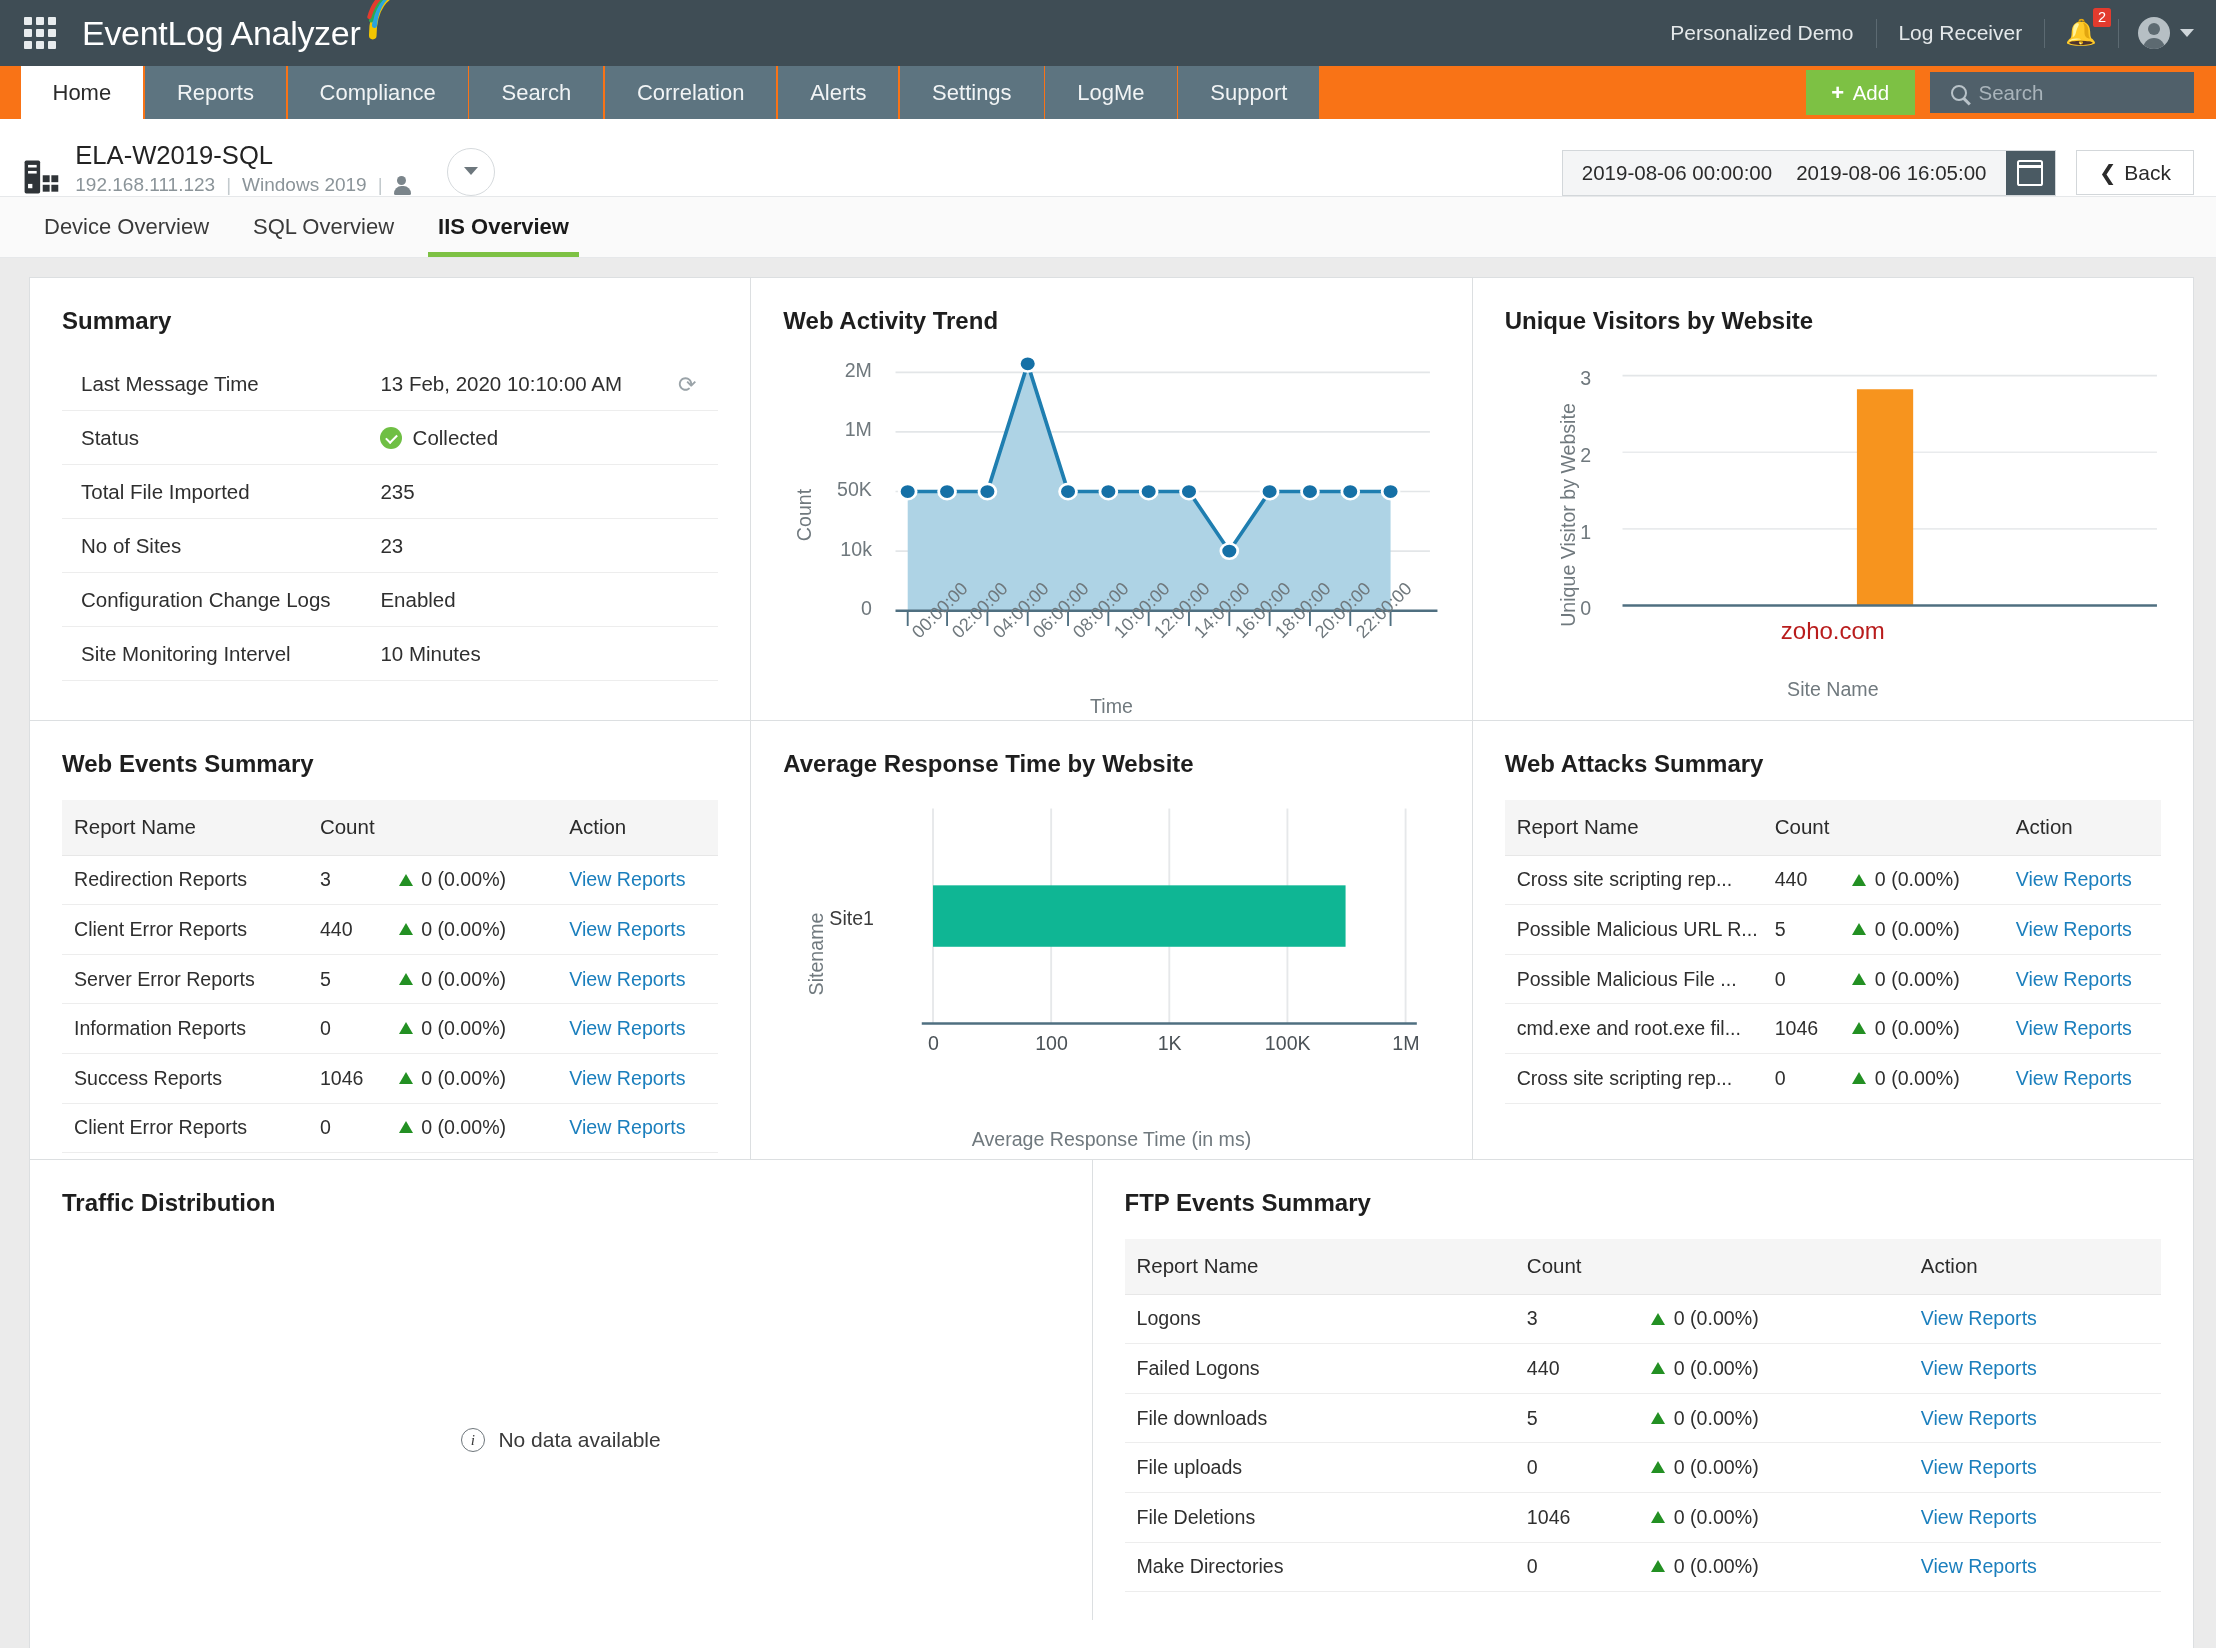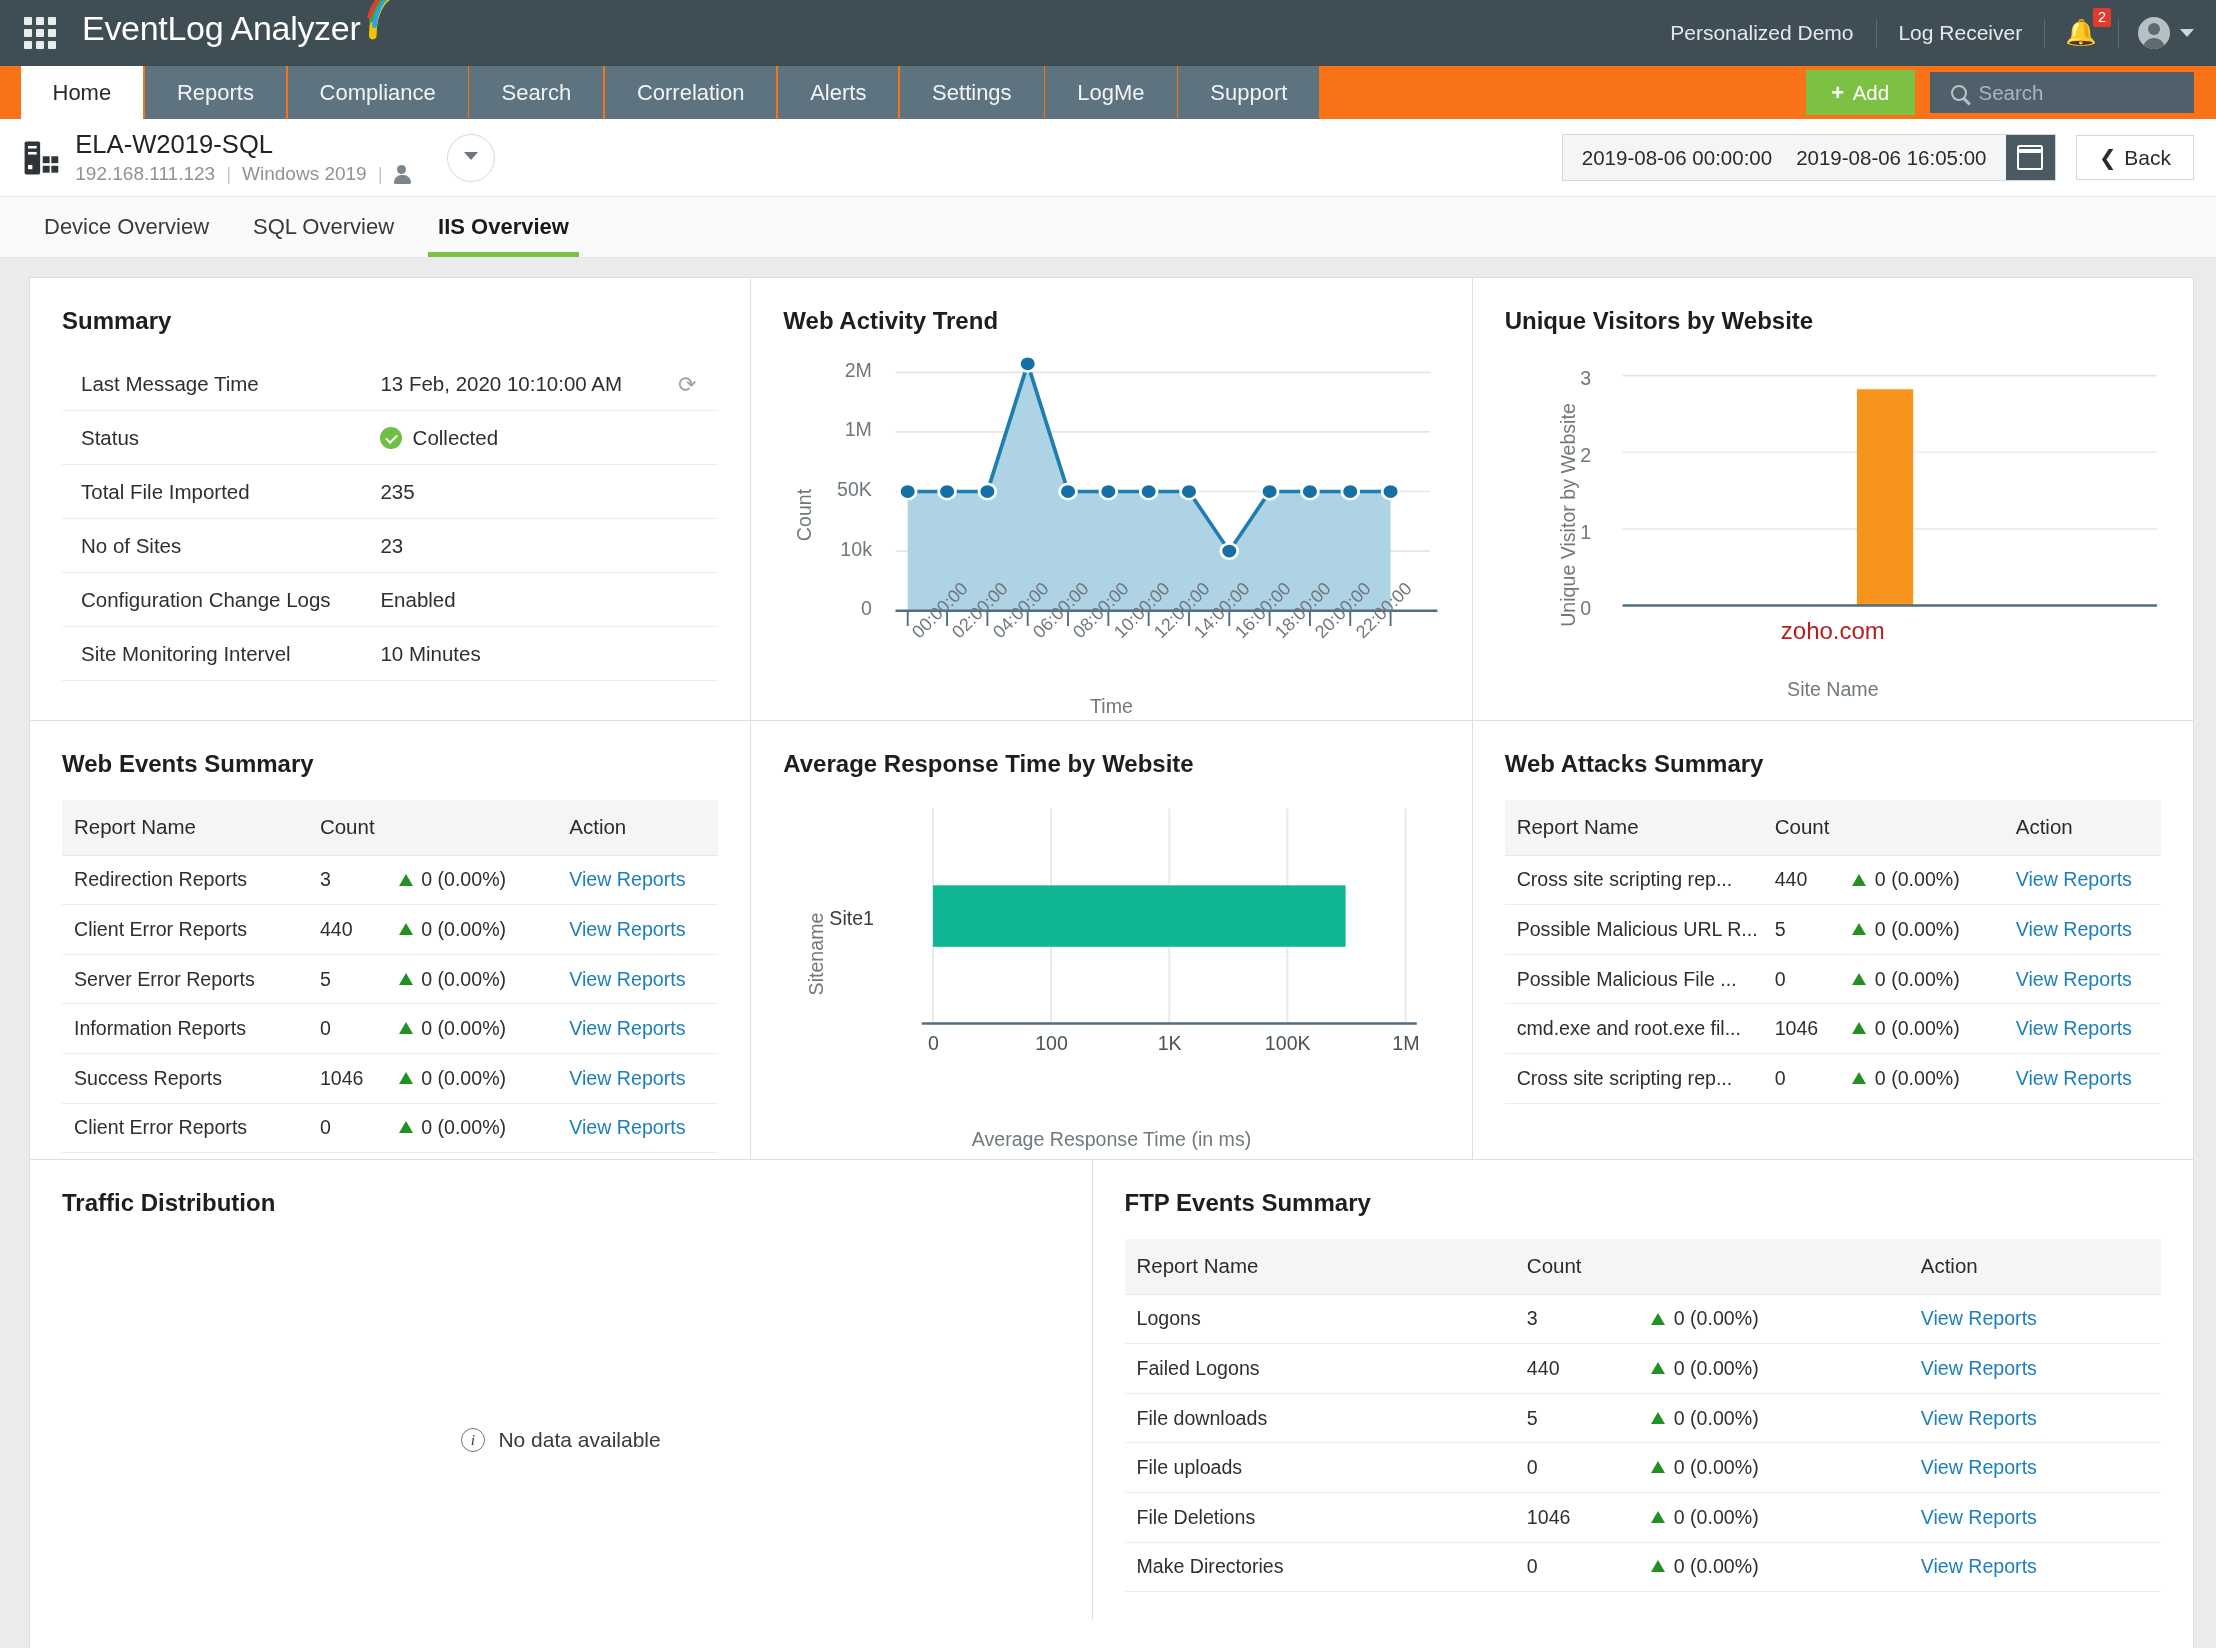--- a/index.html
+++ b/index.html
@@ -13,21 +13,21 @@
   
   .topbar {
     height: 66px; background: #3f4d55; position: relative;
     display: flex; align-items: center;
   }
   .grid-icon { margin-left: 22px; width: 36px; height: 36px;
     display: grid; grid-template-columns: repeat(3,1fr); grid-template-rows: repeat(3,1fr);
     gap: 4.3px; padding: 1.7px; cursor: pointer; }
   .grid-icon i { background: #e8ecee; display: block; border-radius: 0.9px; }
   .brand { margin-left: 24px; color: #fff; font-size: 34px; letter-spacing: -0.3px;
-    font-weight: 400; display: flex; align-items: flex-start; }
+    font-weight: 400; display: flex; align-items: center; }
   .brand-swoosh { position: relative; width: 44px; height: 48px; margin-left: 5.1px; }
   .brand-swoosh svg { position: absolute; left: 0; top: -25.6px; }
 
   .topbar-right { margin-left: auto; display: flex; align-items: center;
     color: #e4e8ea; font-size: 21px; padding-right: 22px; }
   .topbar-right .tr-item { padding: 0 22px; cursor: pointer; white-space: nowrap; }
   .tr-sep { width: 0.9px; height: 29px; background: #5c6a72; }
   .bell-wrap { position: relative; padding: 0 20.5px; cursor: pointer; }
   .bell { font-size: 25.6px; color: #f5c518; line-height: 1; }
   .bell-badge { position: absolute; top: -12px; right: 6.8px; background: #e23b2e;
@@ -55,21 +55,21 @@
     padding: 8.5px 20.5px; width: 264px; cursor: text; }
   .search-box .mag { width: 16px; height: 16px; border: 2.6px solid #b9c3c9; border-radius: 50%;
     position: relative; flex: none; }
   .search-box .mag::after { content:""; position:absolute; width: 2.6px; height: 8.5px;
     background: #b9c3c9; transform: rotate(-45deg); right: -3.4px; bottom: -6.8px; }
   .search-box input { background: transparent; border: none; outline: none;
     color: #cfd6da; font-size: 20.5px; font-family: inherit; width: 100%; }
   .search-box input::placeholder { color: #a9b4bb; }
 
   
-  .devbar { height: 78px; background: #fff; display: flex; align-items: center;
+  .devbar { height: 78px; background: #fff; display: flex; align-items: flex-end;
     padding: 0 22px; border-bottom: 0.9px solid #e6e8ea; }
   .dev-ico { width: 38px; height: 38px; margin-right: 15.3px; flex: none; }
   .dev-txt .dev-name { font-size: 25.6px; color: #232323; line-height: 1.15; }
   .dev-txt .dev-sub { font-size: 19px; color: #8b9499; margin-top: 3.4px;
     display: flex; align-items: center; gap: 11px; }
   .dev-sub .psep { color: #c3cacd; }
   .person-ico { width: 17px; height: 20.5px; position: relative; display: inline-block; }
   .person-ico::before { content:""; position:absolute; width:9.4px; height:9.4px;
     border-radius:50%; background:#7b858b; left:3.4px; top:0.9px; }
   .person-ico::after { content:""; position:absolute; width:17px; height:9.4px;

